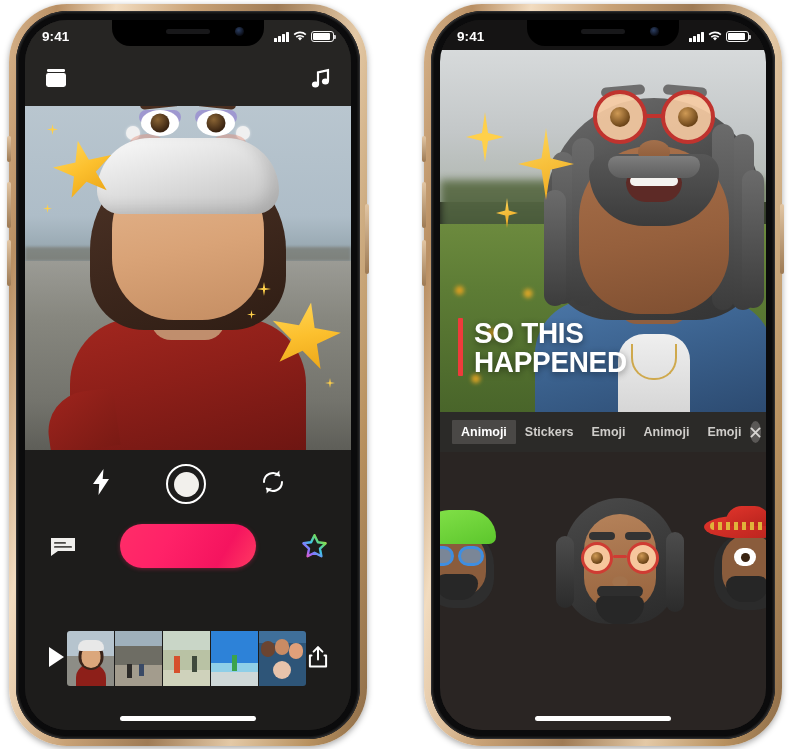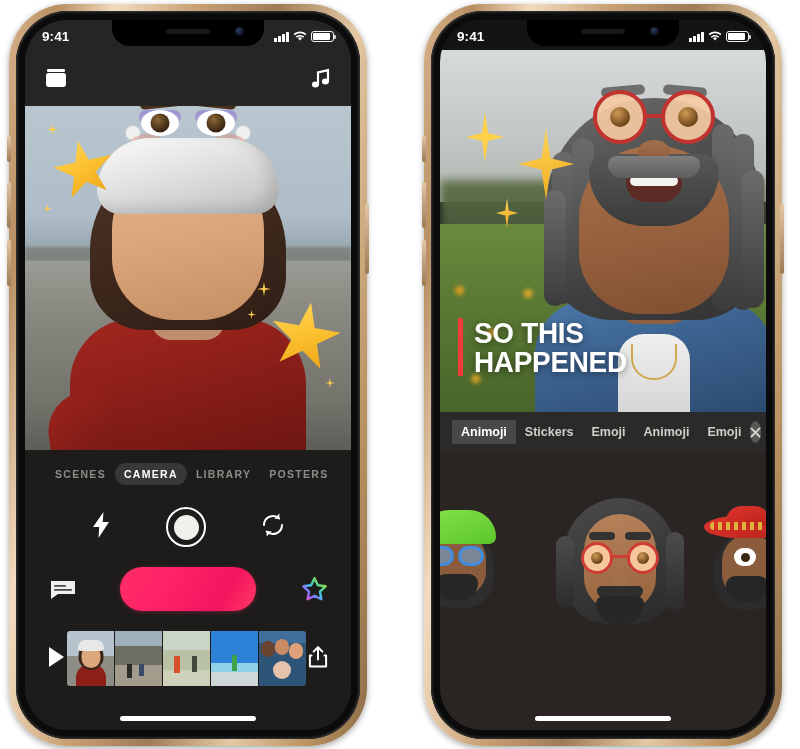--- a/index.html
+++ b/index.html
@@ -308,26 +308,20 @@
 
           <div class="star5" style="left:28px;top:34px;width:62px;height:60px;transform:rotate(-12deg);"></div>
           <div class="star5" style="left:244px;top:196px;width:72px;height:70px;transform:rotate(10deg);"></div>
           <div class="sparkdot" style="left:22px;top:18px;width:11px;height:11px;"></div>
           <div class="sparkdot" style="left:18px;top:98px;width:9px;height:9px;"></div>
           <div class="sparkdot" style="left:232px;top:176px;width:14px;height:14px;"></div>
           <div class="sparkdot" style="left:222px;top:204px;width:9px;height:9px;"></div>
           <div class="sparkdot" style="left:300px;top:272px;width:10px;height:10px;"></div>
         </div>
 
-        <div class="tabs">
-          <div class="tab">SCENES</div>
-          <div class="tab active">CAMERA</div>
-          <div class="tab">LIBRARY</div>
-          <div class="tab">POSTERS</div>
-        </div>
 
         <div class="camrow">
           <div>
             <svg width="22" height="28" viewBox="0 0 22 28">
                 <path d="M13.5 1 3 16h6.2L8.5 27 19 11h-6.3z" fill="#fff"></path>
               </svg>
           </div>
           <div class="shutter">
               <i></i>
             </div>

